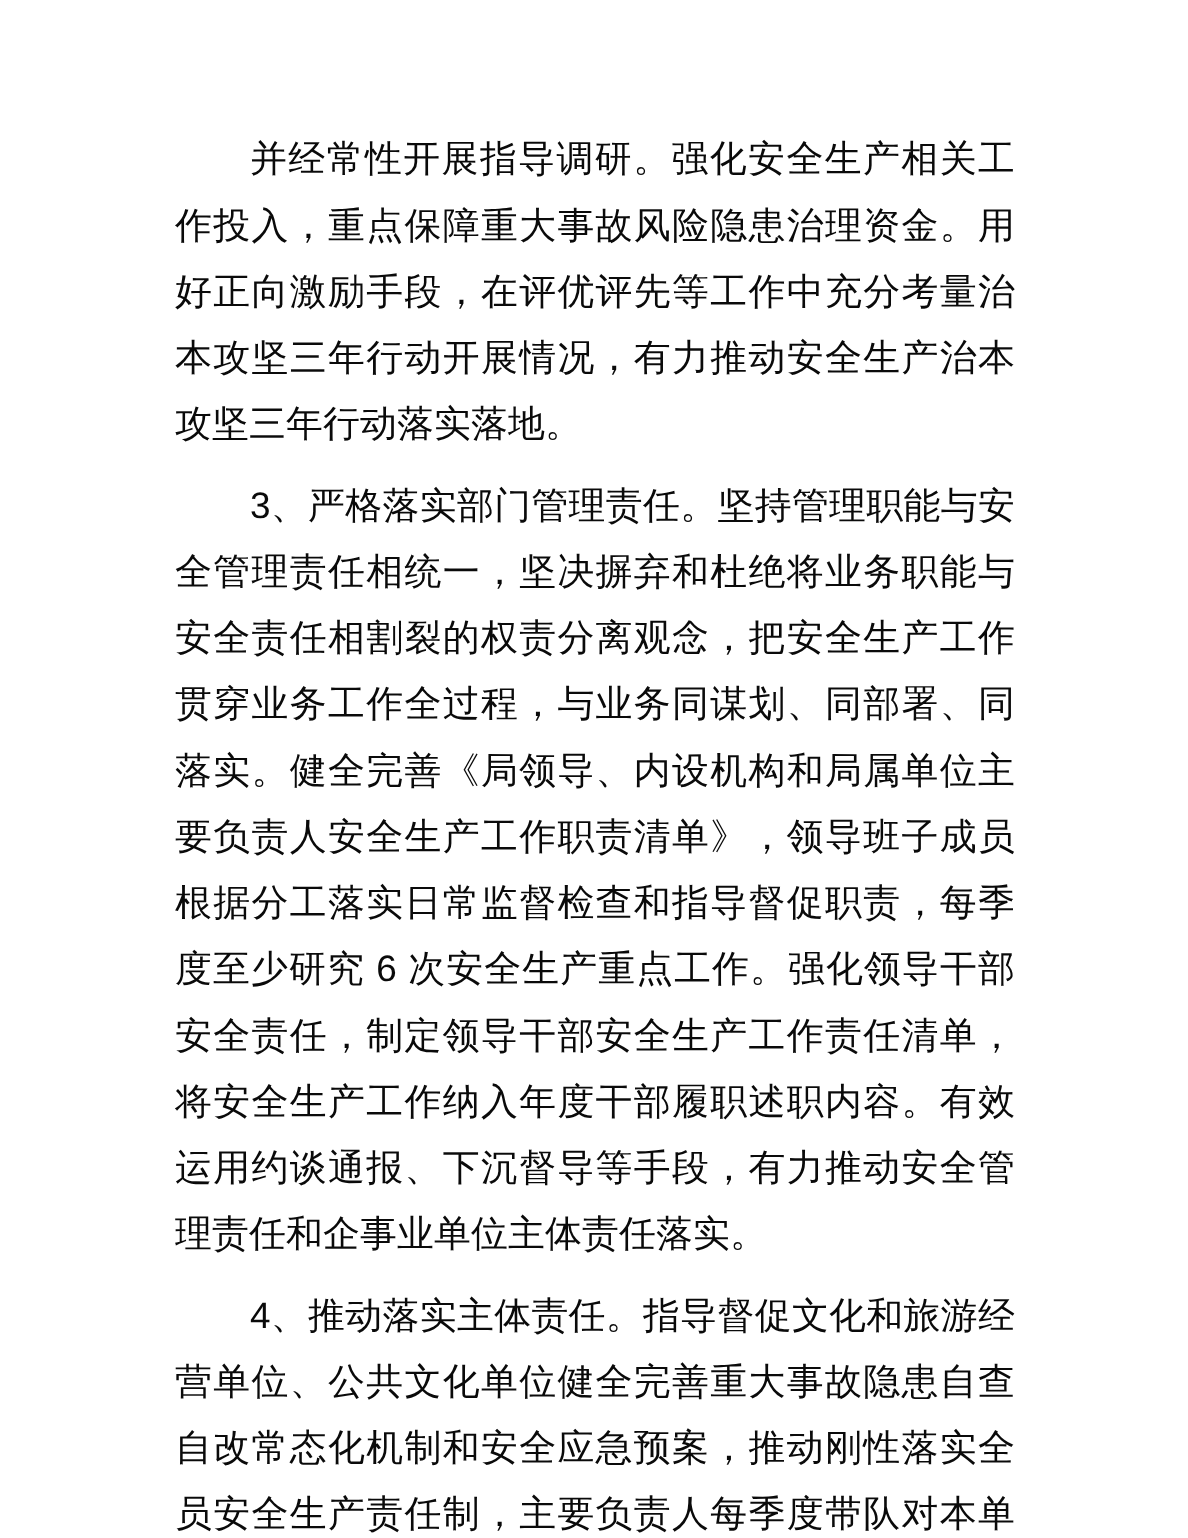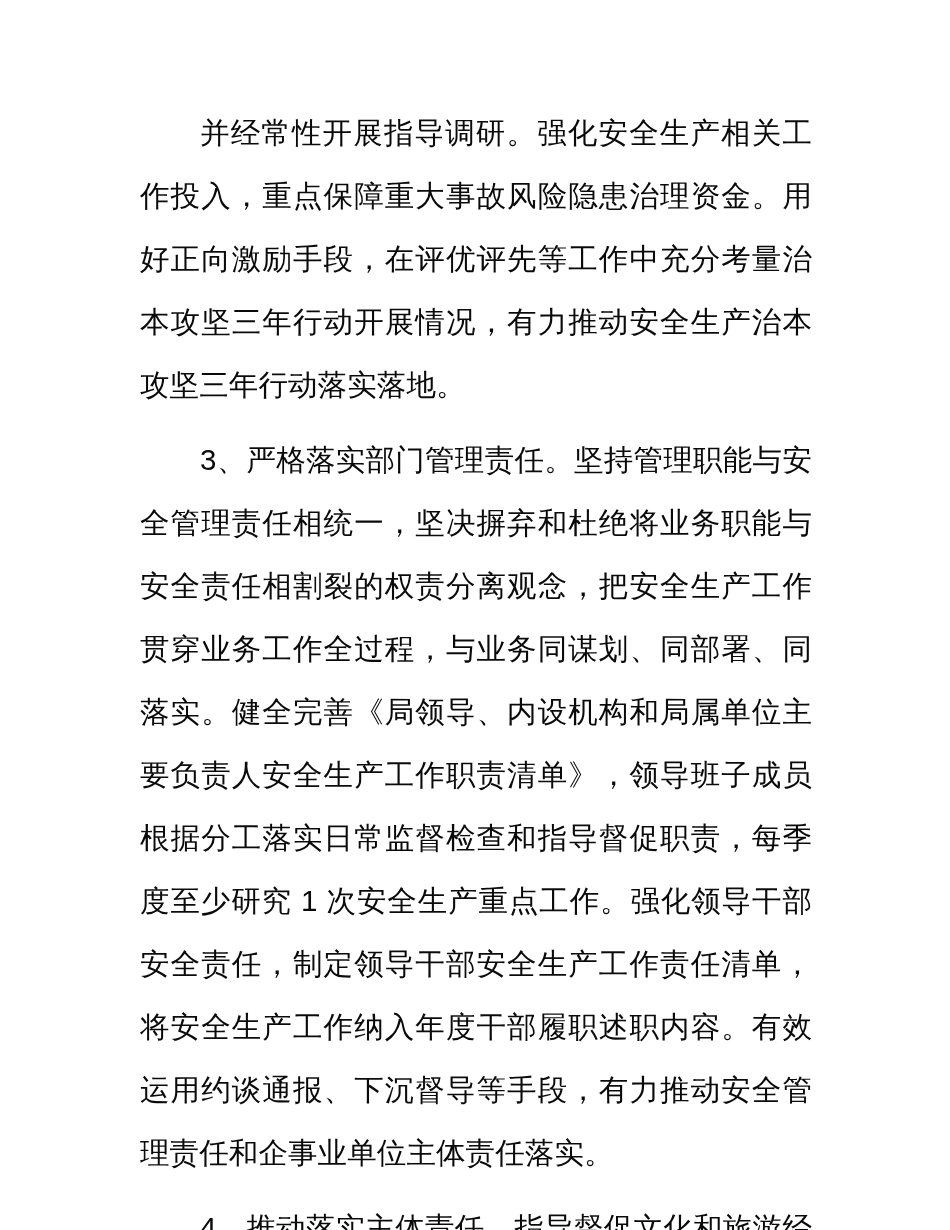--- a/index.html
+++ b/index.html
@@ -28,21 +28,21 @@
   .content {
     position: absolute;
     left: 140px;
     top: 101px;
     width: 672px;
   }
 
   .para {
     margin: 0 0 12px 0;
     font-size: 29.5px;
-    line-height: 63px;
+    line-height: 53px;
     letter-spacing: 0.1px;
     text-align: justify;
     text-justify: inter-character;
     text-align-last: left;
     word-break: break-all;
     white-space: pre-wrap;
     font-weight: 400;
     color: #0a0a0a;
   }
 
@@ -61,18 +61,18 @@
 </style>
 </head>
 <body>
 
 <div class="page">
   <div class="content">
 
     <p class="para indent">并经常性开展指导调研。强化安全生产相关工作投入，重点保障重大事故风险隐患治理资金。用好正向激励手段，在评优评先等工作中充分考量治本攻坚三年行动开展情况，有力推动安全生产治本攻坚三年行动落实落地。</p>
 
 
-    <p class="para indent">3、严格落实部门管理责任。坚持管理职能与安全管理责任相统一，坚决摒弃和杜绝将业务职能与安全责任相割裂的权责分离观念，把安全生产工作贯穿业务工作全过程，与业务同谋划、同部署、同落实。健全完善《局领导、内设机构和局属单位主要负责人安全生产工作职责清单》，领导班子成员根据分工落实日常监督检查和指导督促职责，每季度至少研究 1 次安全生产重点工作。强化领导干部安全责任，制定领导干部安全生产工作责任清单，将安全生产工作纳入年度干部履职述职内容。有效运用约谈通报、下沉督导等手段，有力推动安全管理责任和企事业单位主体责任落实。</p>
+    <p class="para indent">3、严格落实部门管理责任。坚持管理职能与安全管理责任相统一，坚决摒弃和杜绝将业务职能与安全责任相割裂的权责分离观念，把安全生产工作贯穿业务工作全过程，与业务同谋划、同部署、同落实。健全完善《局领导、内设机构和局属单位主要负责人安全生产工作职责清单》，领导班子成员根据分工落实日常监督检查和指导督促职责，每季度至少研究 6 次安全生产重点工作。强化领导干部安全责任，制定领导干部安全生产工作责任清单，将安全生产工作纳入年度干部履职述职内容。有效运用约谈通报、下沉督导等手段，有力推动安全管理责任和企事业单位主体责任落实。</p>
 
     <p class="para indent">4、推动落实主体责任。指导督促文化和旅游经营单位、公共文化单位健全完善重大事故隐患自查自改常态化机制和安全应急预案，推动刚性落实全员安全生产责任制，主要负责人每季度带队对本单位重大事故隐患排查整治情况至少开展 1 次检查，A 级旅游景区等人员密集场所经营单位每半年至少组织 1 次应急演练，其它单位每年至少组织开展 1 次应急演</p>
 
   </div>
 </div>
 
 </body></html>

